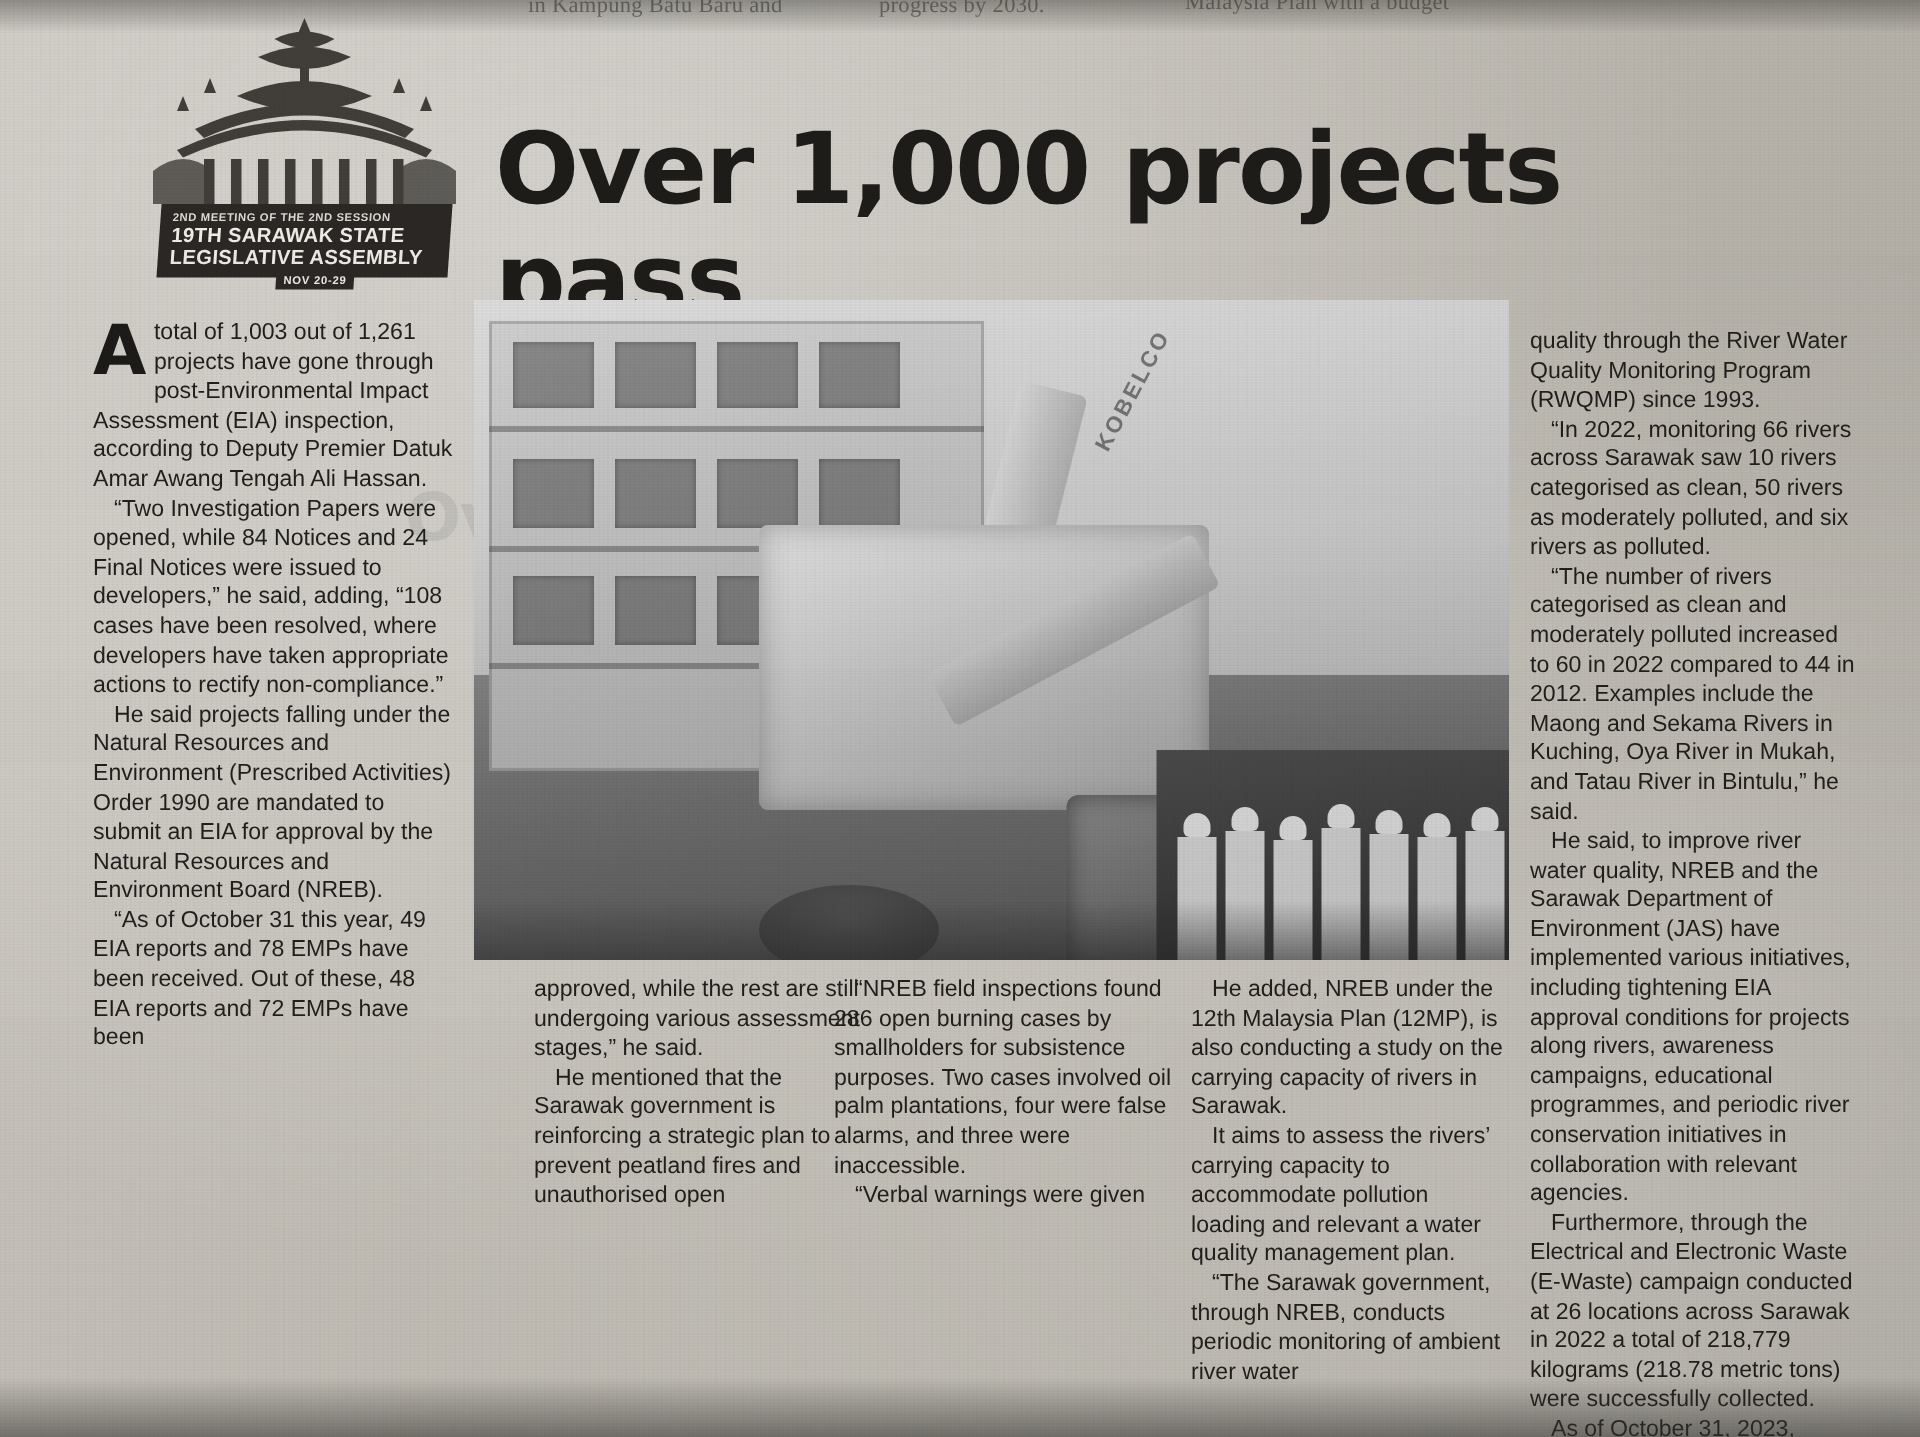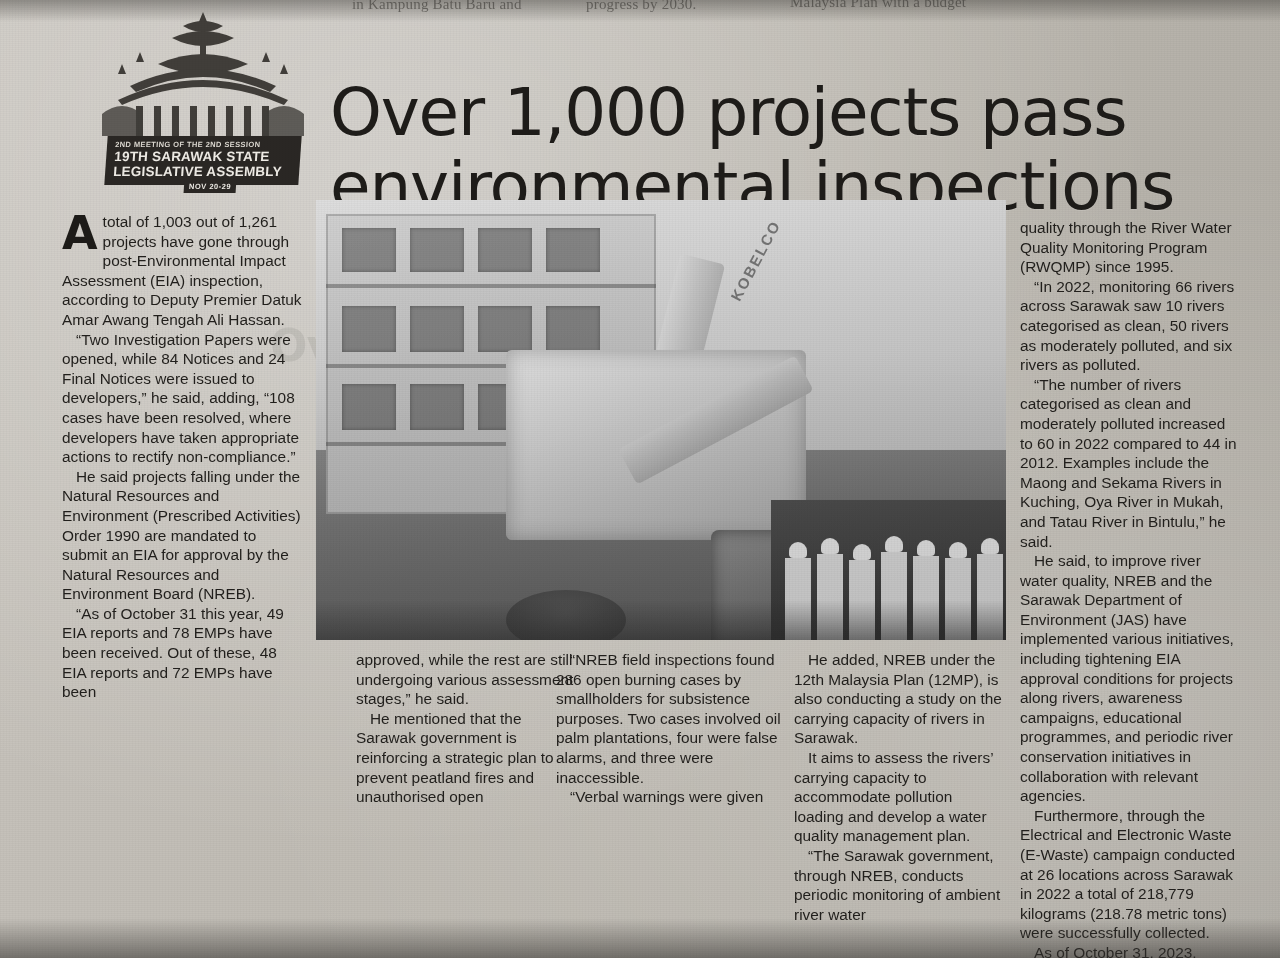--- a/index.html
+++ b/index.html
@@ -91,21 +91,21 @@
     letter-spacing: .5px;
     transform: skewX(-4deg);
   }
 
   
   #headline {
     position: absolute;
     left: 330px; top: 32px;
     width: 880px;
     font-family: "DejaVu Sans", sans-serif;
-    font-weight: normal;
+    font-weight: bold;
     font-size: 66px;
     line-height: 74px;
     letter-spacing: -1.2px;
     color: #1e1c19;
     text-shadow: 0 1px 0 rgba(255,255,255,0.12);
   }
   #headline .l2 { display:block; }
 
   
   #photo {
@@ -353,26 +353,26 @@
     <p>He mentioned that the Sarawak government is reinforcing a strategic plan to prevent peatland fires and unauthorised open</p>
   </div>
 
   <div class="col" id="col3">
     <p>“NREB field inspections found 286 open burning cases by smallholders for subsistence purposes. Two cases involved oil palm plantations, four were false alarms, and three were inaccessible.</p>
     <p>“Verbal warnings were given</p>
   </div>
 
   <div class="col" id="col4">
     <p>He added, NREB under the 12th Malaysia Plan (12MP), is also conducting a study on the carrying capacity of rivers in Sarawak.</p>
-    <p>It aims to assess the rivers’ carrying capacity to accommodate pollution loading and develop a water quality management plan.</p>
+    <p>It aims to assess the rivers’ carrying capacity to accommodate pollution loading and relevant a water quality management plan.</p>
     <p>“The Sarawak government, through NREB, conducts periodic monitoring of ambient river water</p>
   </div>
 
   <div class="col" id="col5">
-    <p class="noind">quality through the River Water Quality Monitoring Program (RWQMP) since 1995.</p>
+    <p class="noind">quality through the River Water Quality Monitoring Program (RWQMP) since 1993.</p>
     <p>“In 2022, monitoring 66 rivers across Sarawak saw 10 rivers categorised as clean, 50 rivers as moderately polluted, and six rivers as polluted.</p>
     <p>“The number of rivers categorised as clean and moderately polluted increased to 60 in 2022 compared to 44 in 2012. Examples include the Maong and Sekama Rivers in Kuching, Oya River in Mukah, and Tatau River in Bintulu,” he said.</p>
     <p>He said, to improve river water quality, NREB and the Sarawak Department of Environment (JAS) have implemented various initiatives, including tightening EIA approval conditions for projects along rivers, awareness campaigns, educational programmes, and periodic river conservation initiatives in collaboration with relevant agencies.</p>
     <p>Furthermore, through the Electrical and Electronic Waste (E-Waste) campaign conducted at 26 locations across Sarawak in 2022 a total of 218,779 kilograms (218.78 metric tons) were successfully collected.</p>
     <p>As of October 31, 2023, 96,525 kilograms (96.52 metric tons) have been collected through campaigns at 32 locations throughout Sarawak this year.</p>
   </div>
 
   <div id="grain"></div>
   <div id="shadowtop"></div>
   <div id="shadowbot"></div>

